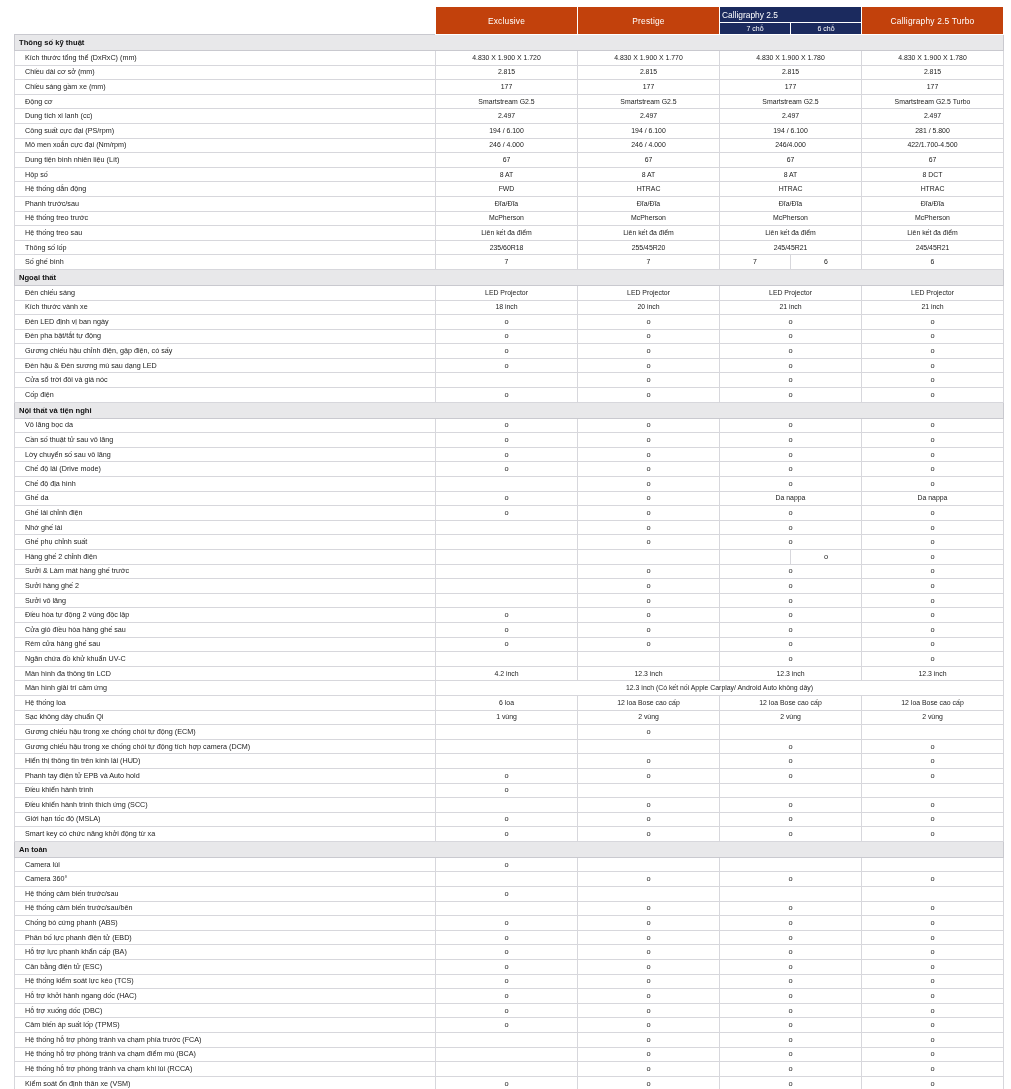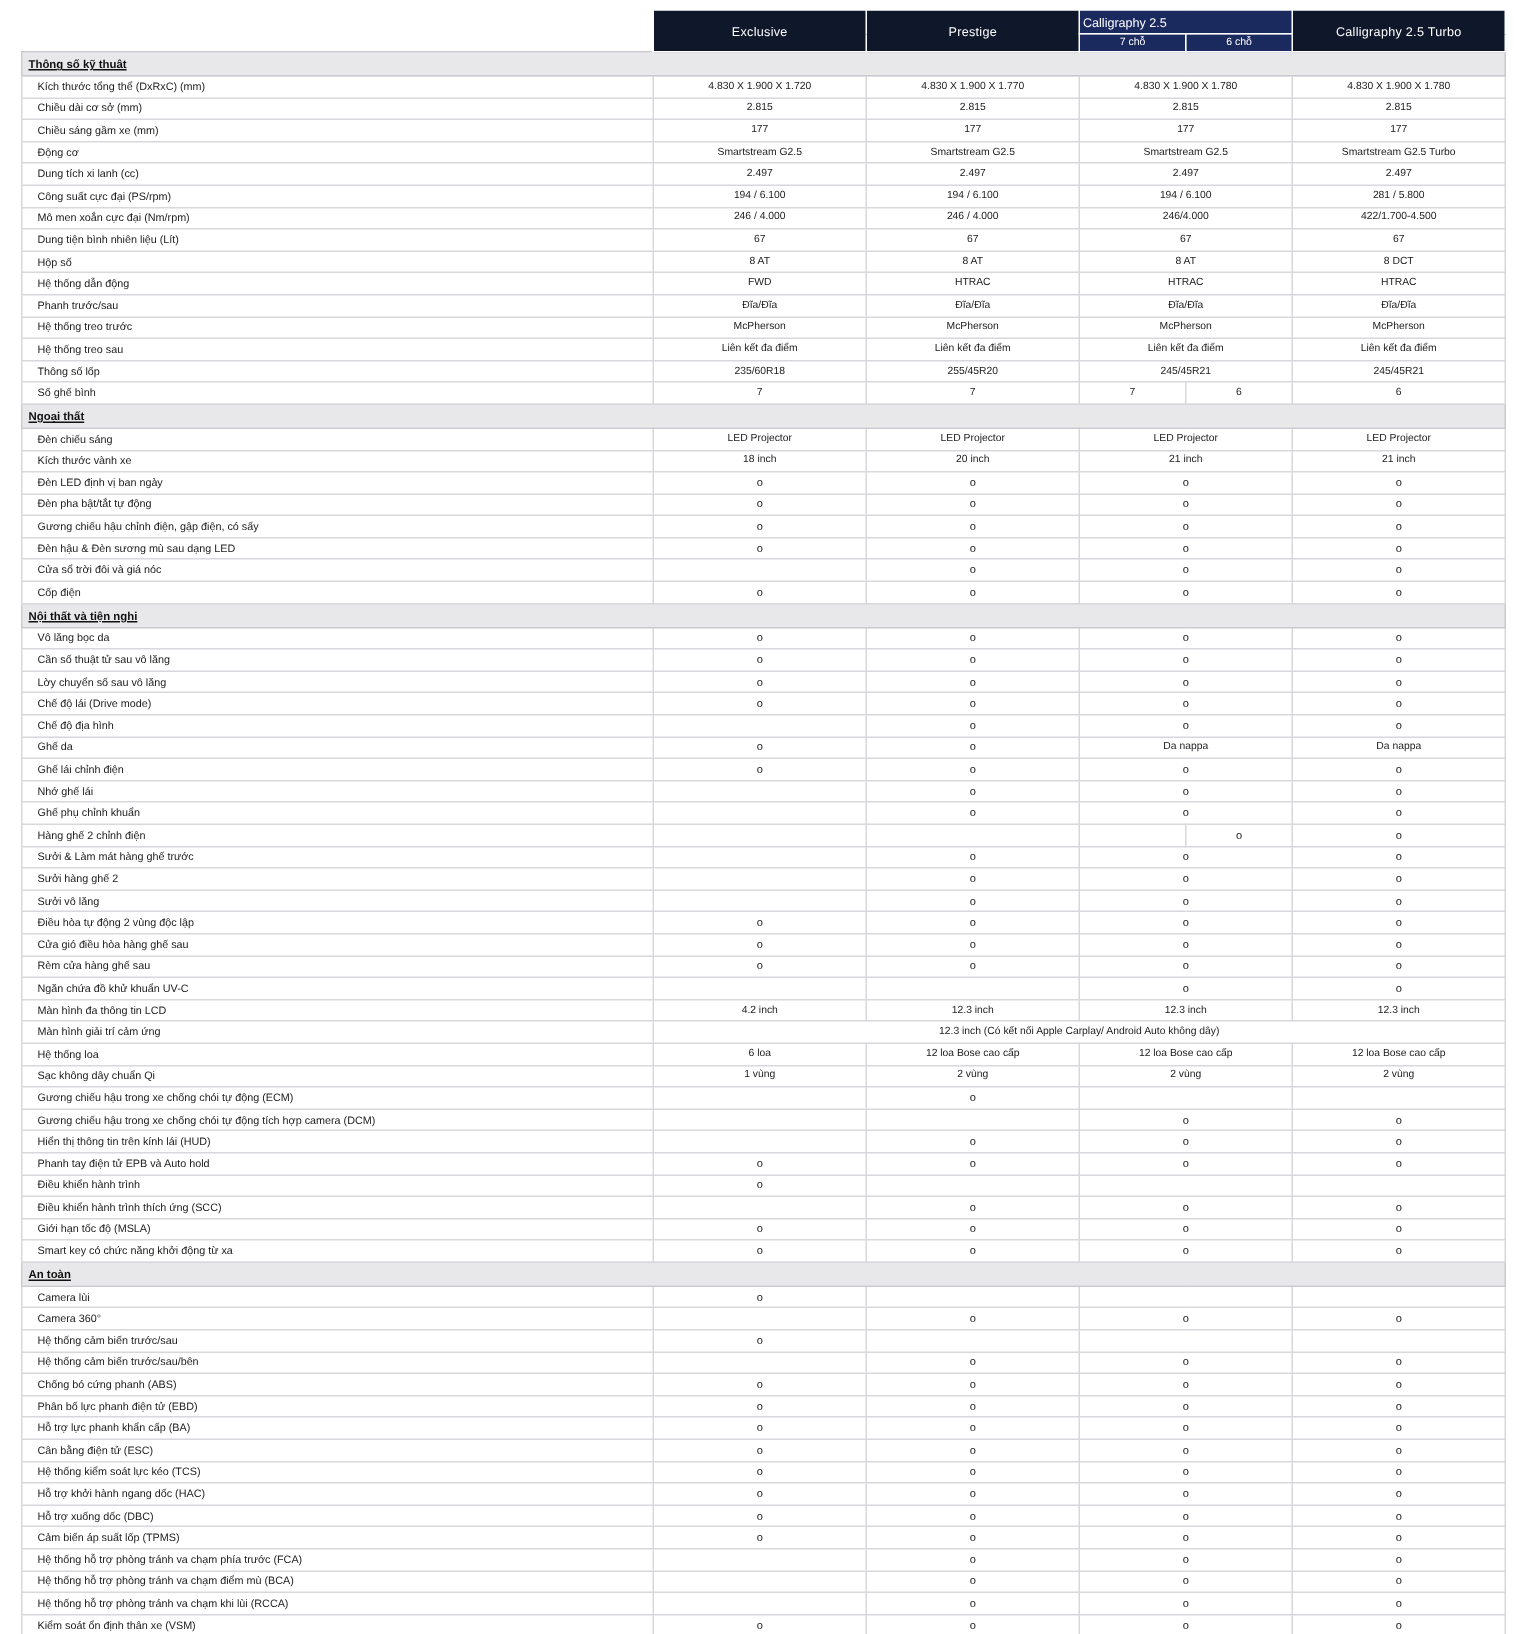--- a/index.html
+++ b/index.html
@@ -23,21 +23,21 @@
     width: 989px;
     table-layout: fixed;
     font-size: 7.2px;
   }
   table.spec col.c-feature { width: 421px; }
   table.spec col.c-trim    { width: 142px; }
   table.spec col.c-half    { width: 71px; }
 
   
   .hdr-cell {
-    background: #0f172a;
+    background: #c2410c;
     color: #ffffff;
     text-align: center;
     vertical-align: middle;
     font-size: 8.4px;
     border: 1px solid #ffffff;
     padding: 5px 2px;
     letter-spacing: .2px;
   }
   .hdr-blank {
     background: #ffffff;
@@ -62,21 +62,20 @@
 
   
   tr.section td {
     background: #e8e8ea;
     font-weight: bold;
     font-size: 7.6px;
     color: #111;
     border: 1px solid #c9c9cf;
     padding: 2px 4px;
     height: 11px;
-    text-decoration: underline;
   }
   
   td.feat {
     border: 1px solid #d7d7dc;
     padding: 1px 4px 1px 10px;
     height: 11.6px;
     line-height: 10px;
     white-space: nowrap;
     overflow: hidden;
     background: #ffffff;
@@ -343,21 +342,21 @@
           <td class="val dot">o</td>
         </tr>
         <tr>
           <td class="feat">Nhớ ghế lái</td>
           <td class="val"></td>
           <td class="val dot">o</td>
           <td class="val dot" colspan="2">o</td>
           <td class="val dot">o</td>
         </tr>
         <tr>
-          <td class="feat">Ghế phụ chỉnh khuẩn</td>
+          <td class="feat">Ghế phụ chỉnh suất</td>
           <td class="val"></td>
           <td class="val dot">o</td>
           <td class="val dot" colspan="2">o</td>
           <td class="val dot">o</td>
         </tr>
         <tr>
           <td class="feat">Hàng ghế 2 chỉnh điện</td>
           <td class="val"></td>
           <td class="val"></td>
           <td class="val"></td>

